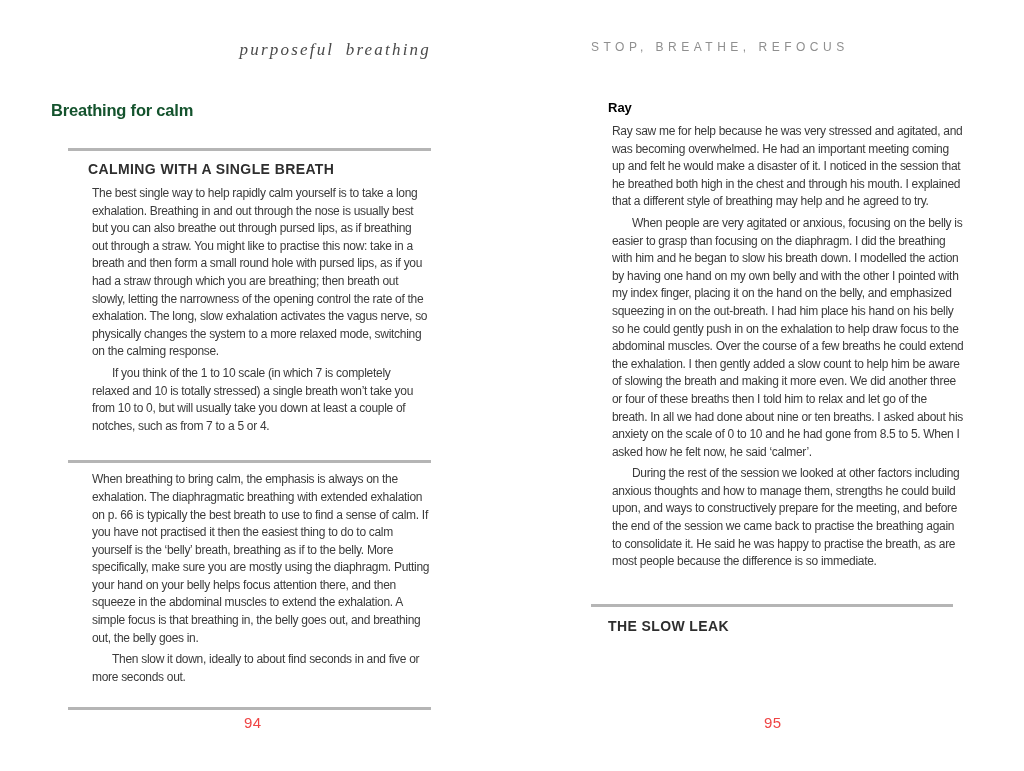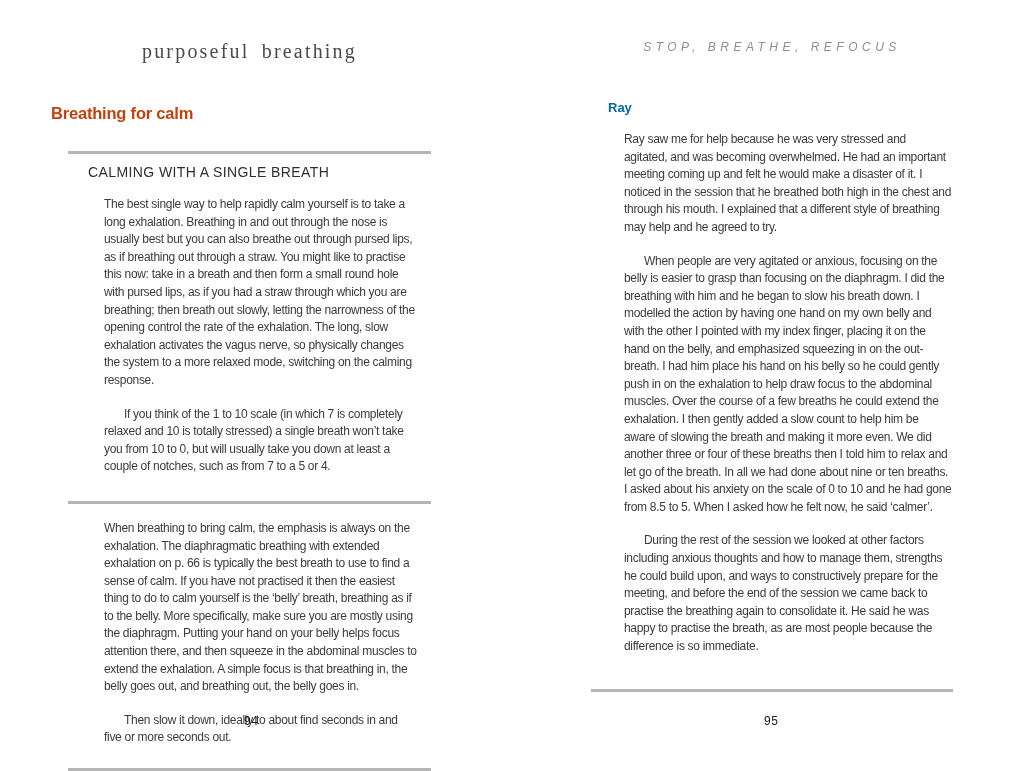--- a/index.html
+++ b/index.html
@@ -13,94 +13,93 @@
   }
   .page {
     position: absolute;
     top: 40px;
   }
   .page-left  { left: 51px;  width: 381px; }
   .page-right { left: 591px; width: 376px; }
 
   .running-head-left {
     margin-left: 17px; width: 363px;
-    text-align: center;
+    text-align: right;
     font-family: "Liberation Serif", serif;
-    font-size: 20px;
+    font-size: 17px;
     letter-spacing: 2.2px;
     word-spacing: 5px;
     color: #4a4a4a;
+    font-style: italic;
   }
   .running-head-right {
     width: 362px;
-    text-align: center;
     font-size: 12px;
     letter-spacing: 4.5px;
     color: #8f8f8f;
-    font-style: italic;
   }
 
   .chapter-title {
     margin-top: 41px;
     font-size: 16.5px;
     font-weight: bold;
     letter-spacing: -0.2px;
-    color: #c2410c;
+    color: #14532d;
   }
 
   .rule {
     height: 3px;
     background: #b5b5b5;
     border: none;
     margin: 0;
   }
   .page-left .rule { margin-left: 17px; width: 363px; }
   .page-right .rule { width: 362px; }
 
   .section-heading {
     font-size: 14px;
-    font-weight: normal;
+    font-weight: bold;
     letter-spacing: 0.4px;
     color: #2e2e2e;
     margin: 0;
   }
   .page-left .section-heading { margin-left: 37px; margin-top: 10px; }
   .page-right .section-heading { margin-left: 17px; margin-top: 11px; }
 
   .body-block { margin-top: 8px; }
   .page-left .body-block { margin-left: 37px; width: 346px; }
   .page-right .body-block { margin-left: 17px; width: 360px; }
 
   .body-block p {
-    margin: 16px;
+    margin: 4px;
     font-size: 12px;
     line-height: 17.6px;
     letter-spacing: -0.3px;
     color: #3b3b3b;
     text-align: left;
   }
   .body-block p.indent { text-indent: 20px; }
 
   .case-heading {
     margin-left: 17px;
     margin-top: 46px;
     font-size: 13px;
     font-weight: bold;
-    color: #0369a1;
+    color: #000000;
   }
 
   .rule-mid    { margin-top: 25px; }
   .rule-bottom { margin-top: 21px; }
   .rule-right  { margin-top: 33px; }
 
   .page-number {
     position: absolute;
     top: 714px;
-    font-size: 12px;
-    color: #0f172a;
+    font-size: 15px;
+    color: #ef4444;
     letter-spacing: 0.5px;
   }
   .page-number-left  { left: 244px; }
   .page-number-right { left: 764px; }
 </style>
 </head>
 <body>
 
 <div class="page page-left">
   <div class="running-head-left">purposeful breathing</div>
@@ -133,17 +132,18 @@
   <div class="case-heading">Ray</div>
 
   <div class="body-block">
     <p>Ray saw me for help because he was very stressed and agitated, and was becoming overwhelmed. He had an important meeting coming up and felt he would make a disaster of it. I noticed in the session that he breathed both high in the chest and through his mouth. I explained that a different style of breathing may help and he agreed to try.</p>
     <p class="indent">When people are very agitated or anxious, focusing on the belly is easier to grasp than focusing on the diaphragm. I did the breathing with him and he began to slow his breath down. I modelled the action by having one hand on my own belly and with the other I pointed with my index finger, placing it on the hand on the belly, and emphasized squeezing in on the out-breath. I had him place his hand on his belly so he could gently push in on the exhalation to help draw focus to the abdominal muscles. Over the course of a few breaths he could extend the exhalation. I then gently added a slow count to help him be aware of slowing the breath and making it more even. We did another three or four of these breaths then I told him to relax and let go of the breath. In all we had done about nine or ten breaths. I asked about his anxiety on the scale of 0 to 10 and he had gone from 8.5 to 5. When I asked how he felt now, he said ‘calmer’.</p>
     <p class="indent">During the rest of the session we looked at other factors including anxious thoughts and how to manage them, strengths he could build upon, and ways to constructively prepare for the meeting, and before the end of the session we came back to practise the breathing again to consolidate it. He said he was happy to practise the breath, as are most people because the difference is so immediate.</p>
   </div>
 
   <hr class="rule rule-right">
 
+  <h2 class="section-heading">THE SLOW LEAK</h2>
 
 </div>
 
 <div class="page-number page-number-left">94</div>
 <div class="page-number page-number-right">95</div>
 
 </body></html>

